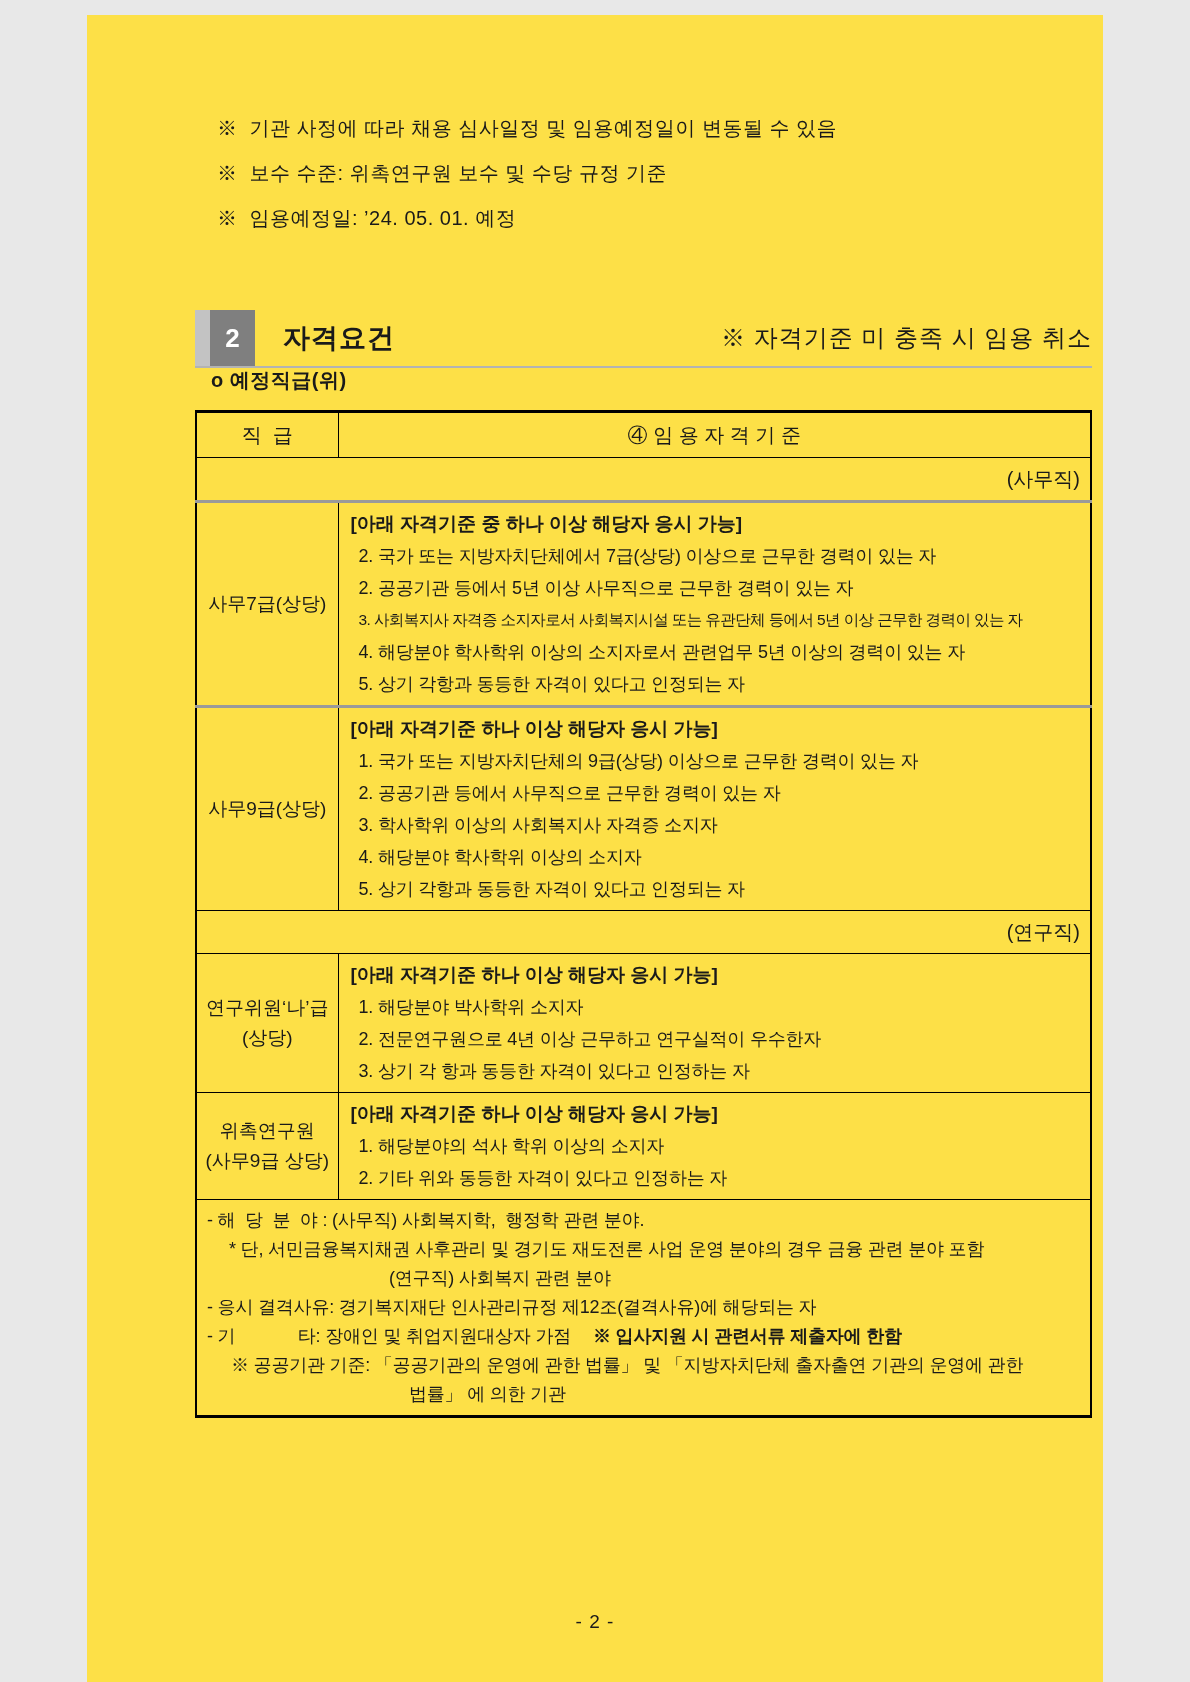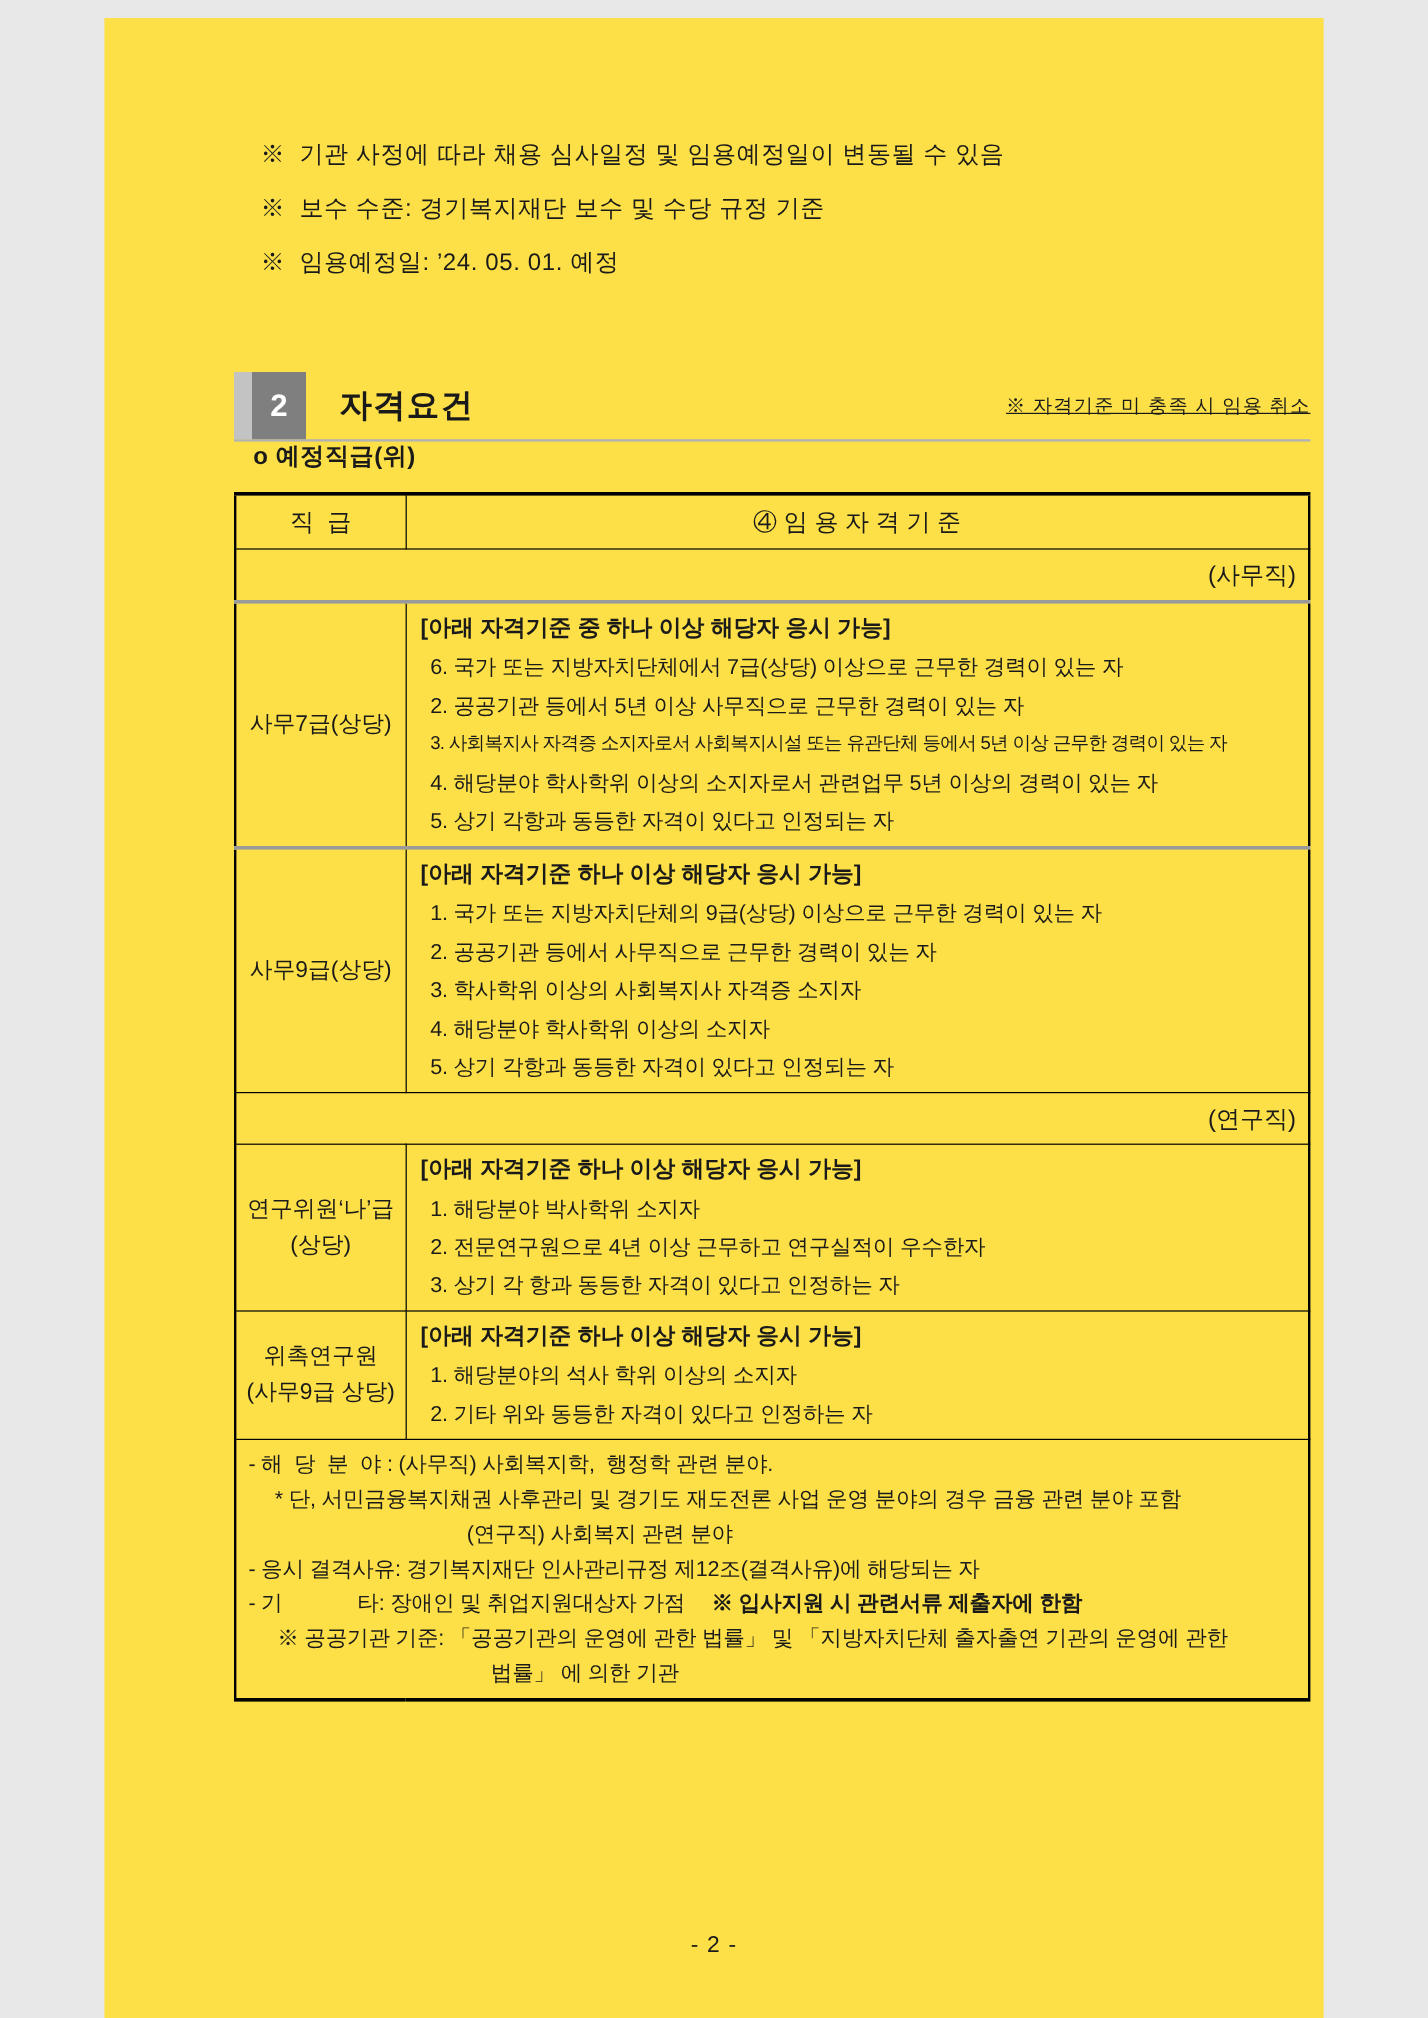--- a/index.html
+++ b/index.html
@@ -23,21 +23,21 @@
     border-bottom:2px solid #b3b3b3;
     padding-bottom:0;
   }
   .badge{display:flex;}
   .badge-strip{width:15px;height:56px;background:#c3c3c3;}
   .badge-box{width:45px;height:56px;background:#7f7f7f;color:#ffffff;
     display:flex;align-items:center;justify-content:center;
     font-size:26px;font-weight:bold;}
   .section-title{font-size:27px;font-weight:bold;letter-spacing:1px;margin-left:28px;
     align-self:center;}
-  .section-note{margin-left:auto;font-size:16px;letter-spacing:1px;align-self:center;white-space:pre-wrap;text-decoration:underline;}
+  .section-note{margin-left:auto;font-size:24px;letter-spacing:1px;align-self:center;white-space:pre-wrap;}
   
   .table-caption{position:absolute;left:124px;top:352px;font-size:20px;font-weight:bold;letter-spacing:.5px;}
   
   table.qual{
     position:absolute;left:108px;top:395px;width:897px;
     border-collapse:collapse;table-layout:fixed;
     font-size:19px;
   }
   table.qual{border:2px solid #000;border-top:3px solid #000;border-bottom:3px solid #000;}
   table.qual th,table.qual td{border:1px solid #000;overflow:hidden;}
@@ -62,21 +62,21 @@
   
   .page-number{position:absolute;left:0;right:0;top:1596px;text-align:center;font-size:19px;letter-spacing:1px;}
 </style>
 </head>
 <body>
 
 <div class="page">
 
   <div class="notes">
     <div class="note-line"><span class="marker">※</span><span>기관 사정에 따라 채용 심사일정 및 임용예정일이 변동될 수 있음</span></div>
-    <div class="note-line"><span class="marker">※</span><span>보수 수준: 경기복지재단 보수 및 수당 규정 기준</span></div>
+    <div class="note-line"><span class="marker">※</span><span>보수 수준: 위촉연구원 보수 및 수당 규정 기준</span></div>
     <div class="note-line"><span class="marker">※</span><span>임용예정일: ’24. 05. 01. 예정</span></div>
   </div>
 
   <div class="section-header">
     <div class="badge">
       <div class="badge-strip"></div>
       <div class="badge-box">2</div>
     </div>
     <div class="section-title">자격요건</div>
     <div class="section-note">※ 자격기준 미 충족 시 임용 취소</div>
@@ -99,21 +99,21 @@
       <tr class="group-row group-sep">
         <td colspan="2">(사무직)</td>
       </tr>
 
       <tr class="pos-row pos-sep">
         <td class="grade-cell">
           <div>사무7급(상당)</div>
         </td>
         <td class="crit-cell">
           <div class="crit-header">[아래 자격기준 중 하나 이상 해당자 응시 가능]</div>
-          <div class="crit-item">6. 국가 또는 지방자치단체에서 7급(상당) 이상으로 근무한  경력이 있는 자</div>
+          <div class="crit-item">2. 국가 또는 지방자치단체에서 7급(상당) 이상으로 근무한  경력이 있는 자</div>
           <div class="crit-item">2. 공공기관 등에서 5년 이상 사무직으로 근무한 경력이 있는 자</div>
           <div class="crit-item condensed">3. 사회복지사 자격증 소지자로서 사회복지시설 또는 유관단체 등에서 5년 이상 근무한 경력이 있는 자</div>
           <div class="crit-item">4. 해당분야 학사학위 이상의  소지자로서 관련업무 5년 이상의  경력이 있는 자</div>
           <div class="crit-item">5. 상기 각항과 동등한 자격이 있다고 인정되는 자</div>
         </td>
       </tr>
 
       <tr class="pos-row">
         <td class="grade-cell">
           <div>사무9급(상당)</div>

